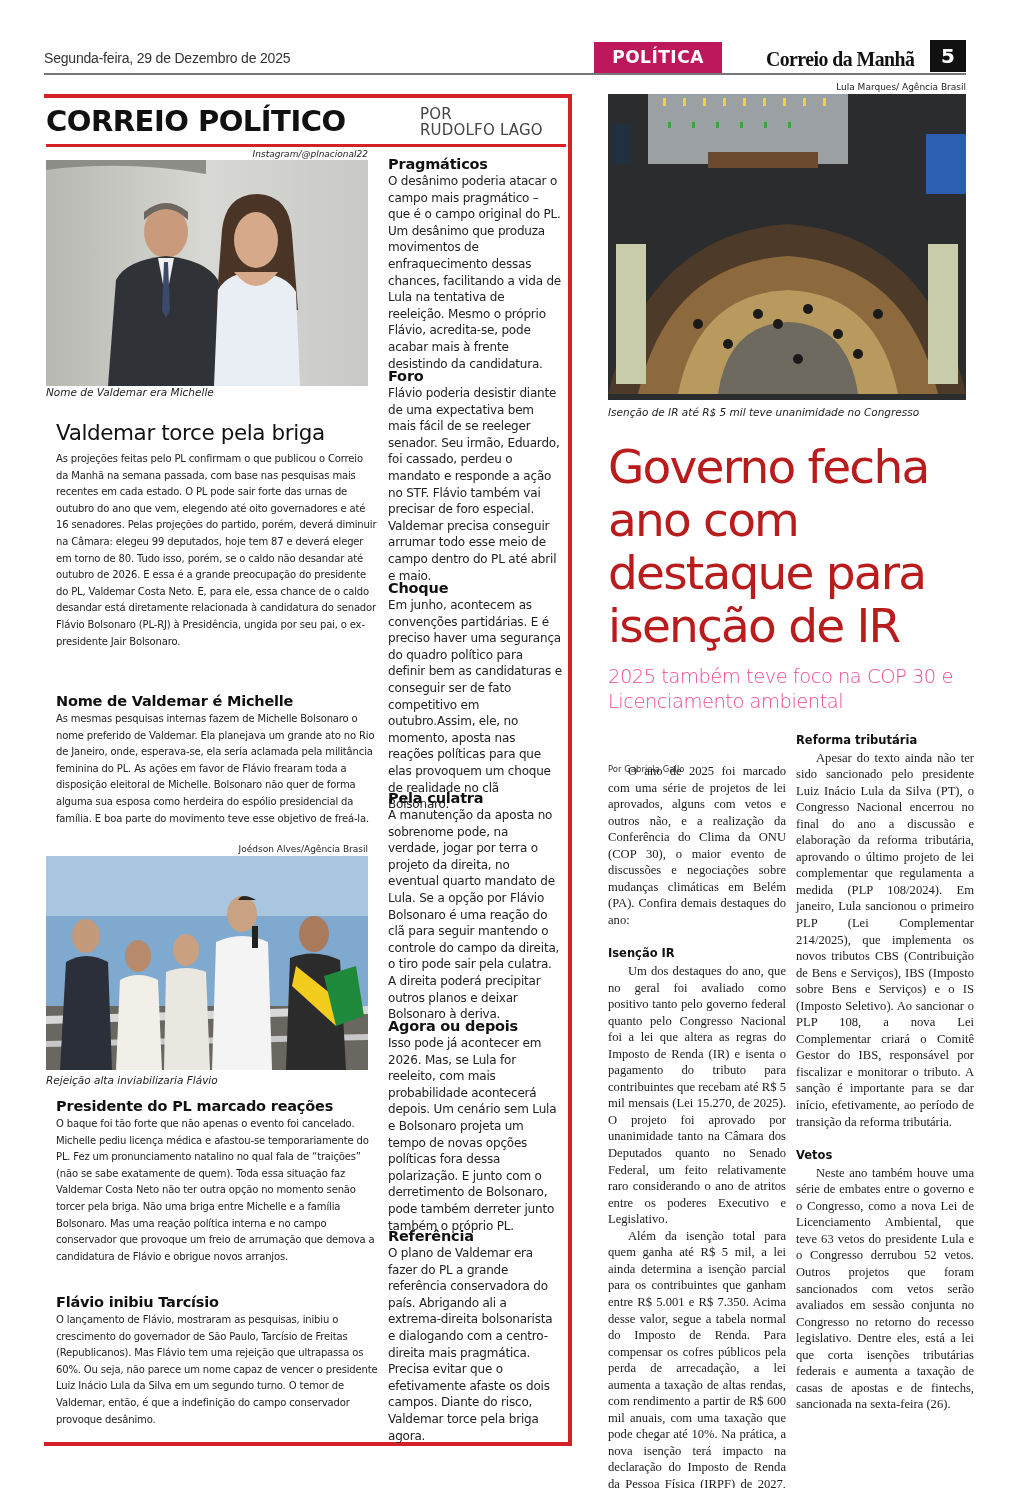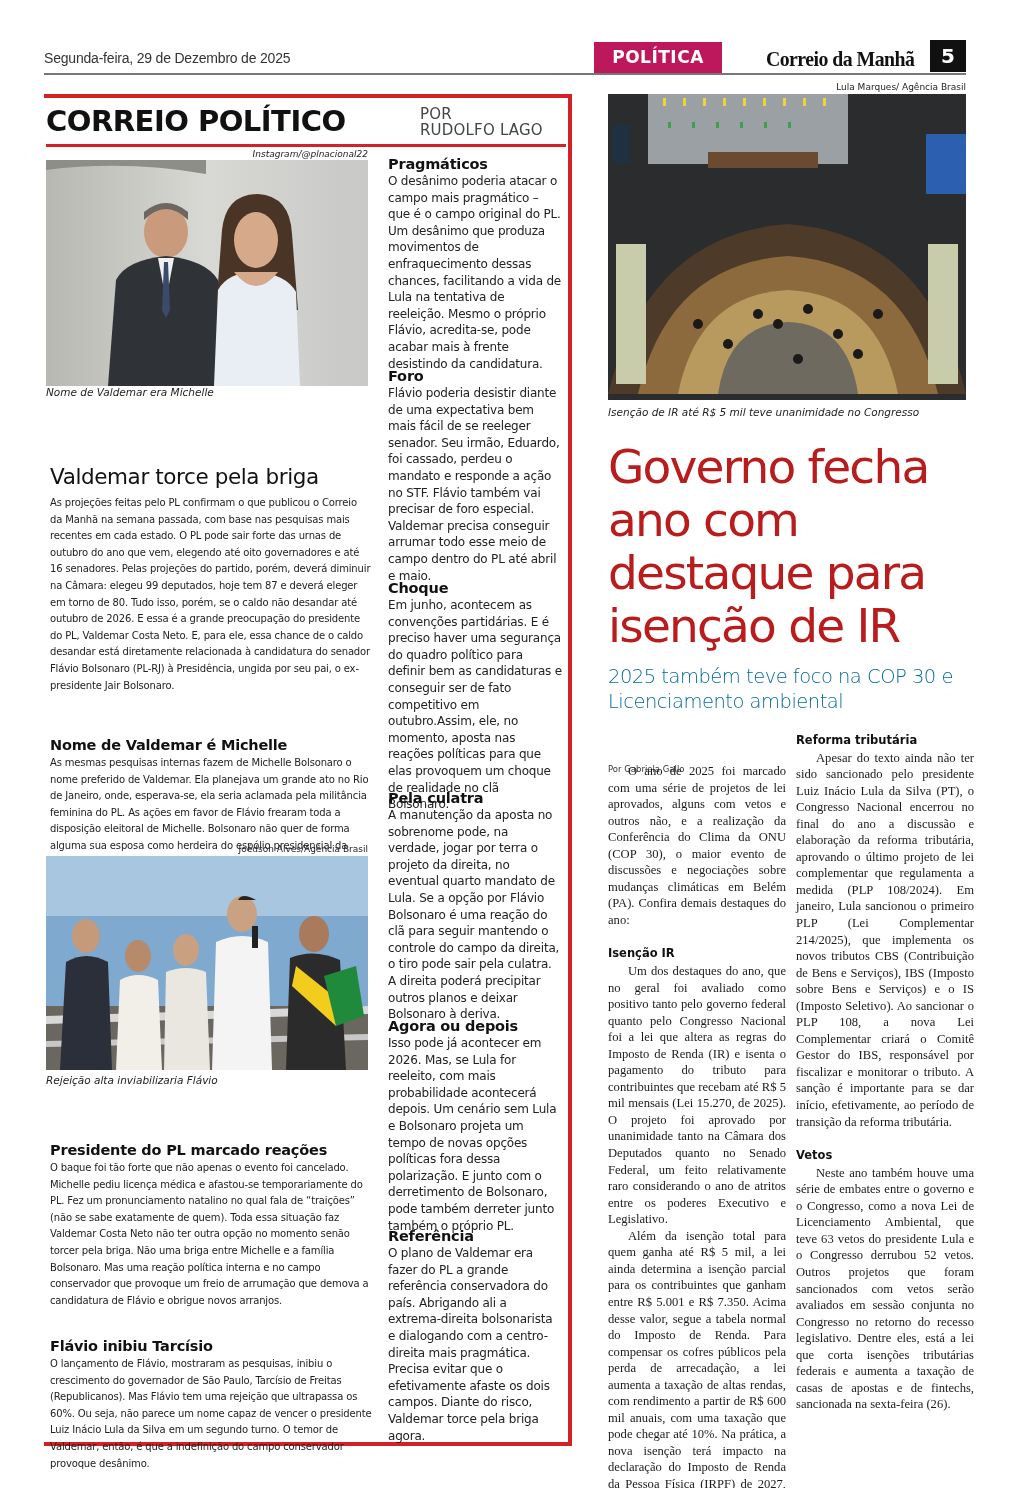--- a/index.html
+++ b/index.html
@@ -21,35 +21,35 @@
   .cp-title { position: absolute; left: 46px; top: 104px; font-family: "DejaVu Sans", sans-serif; font-weight: bold; font-size: 29px; color: #111; letter-spacing: -0.5px; }
   .cp-byline { position: absolute; left: 420px; top: 106px; font-size: 15px; color: #444; line-height: 16px; letter-spacing: 0.2px; }
   .cp-rule { position: absolute; left: 46px; top: 144px; width: 520px; height: 3px; background: #d42027; }
 
   .credit { position: absolute; font-size: 9px; color: #222; text-align: right; }
   .caption { position: absolute; font-size: 10.5px; font-style: italic; color: #222; font-family: "DejaVu Sans", sans-serif; }
 
   .photo { position: absolute; overflow: hidden; }
 
   
-  .lcol { position: absolute; left: 50px; width: 322px; margin-top: 44px; }
+  .lcol { position: absolute; left: 56px; width: 322px; }
   .lh { font-family: "DejaVu Sans", sans-serif; font-size: 14.5px; font-weight: 600; color: #111; margin-bottom: 2px; letter-spacing: -0.2px; }
   .ltext { font-size: 10px; line-height: 16.6px; color: #222; letter-spacing: -0.15px; }
   .big-h { font-family: "DejaVu Sans", sans-serif; font-size: 21.5px; color: #111; letter-spacing: -0.4px; font-weight: 500; }
 
   
   .mcol { position: absolute; left: 388px; width: 174px; }
   .mh { font-family: "DejaVu Sans", sans-serif; font-size: 14.5px; font-weight: 600; color: #111; margin-bottom: 1px; letter-spacing: -0.2px; }
   .mtext { font-size: 12px; line-height: 16.6px; color: #222; letter-spacing: -0.2px; }
 
   
   .headline { position: absolute; left: 608px; top: 440px; width: 360px; font-family: "DejaVu Sans", sans-serif; font-weight: 500;
               font-size: 47px; line-height: 53px; color: #b91c1c; letter-spacing: -1.8px; }
   .subhead { position: absolute; left: 608px; top: 664px; width: 370px; font-family: "DejaVu Sans", sans-serif; font-weight: 300;
-             font-size: 19.5px; line-height: 25px; color: #0369a1; letter-spacing: -0.5px; }
+             font-size: 19.5px; line-height: 25px; color: #ec4899; letter-spacing: -0.5px; }
   .author { position: absolute; left: 608px; top: 764px; font-size: 8.5px; color: #333; }
   .rcol { position: absolute; width: 178px; font-family: "Liberation Serif", serif; font-size: 12.6px; line-height: 16.55px; color: #1a1a1a; text-align: justify; hyphens: auto; }
   .rcol p { text-indent: 20px; }
   .rh { font-family: "DejaVu Sans", sans-serif; font-size: 11.5px; font-weight: bold; color: #111; text-indent: 0 !important; margin-bottom: 1px; }
 </style>
 </head>
 <body>
 
 <div class="page-header">
   <div class="date-line">Segunda-feira, 29 de Dezembro de 2025</div>

